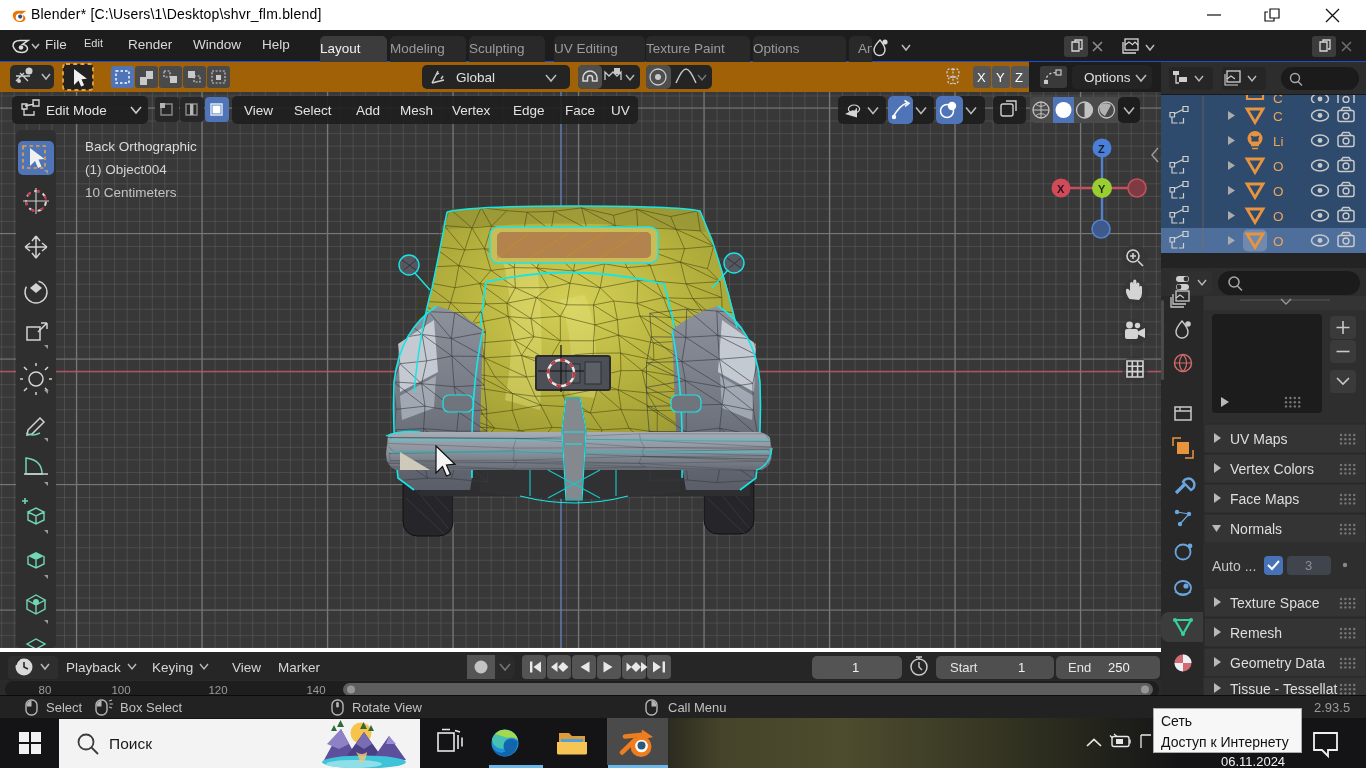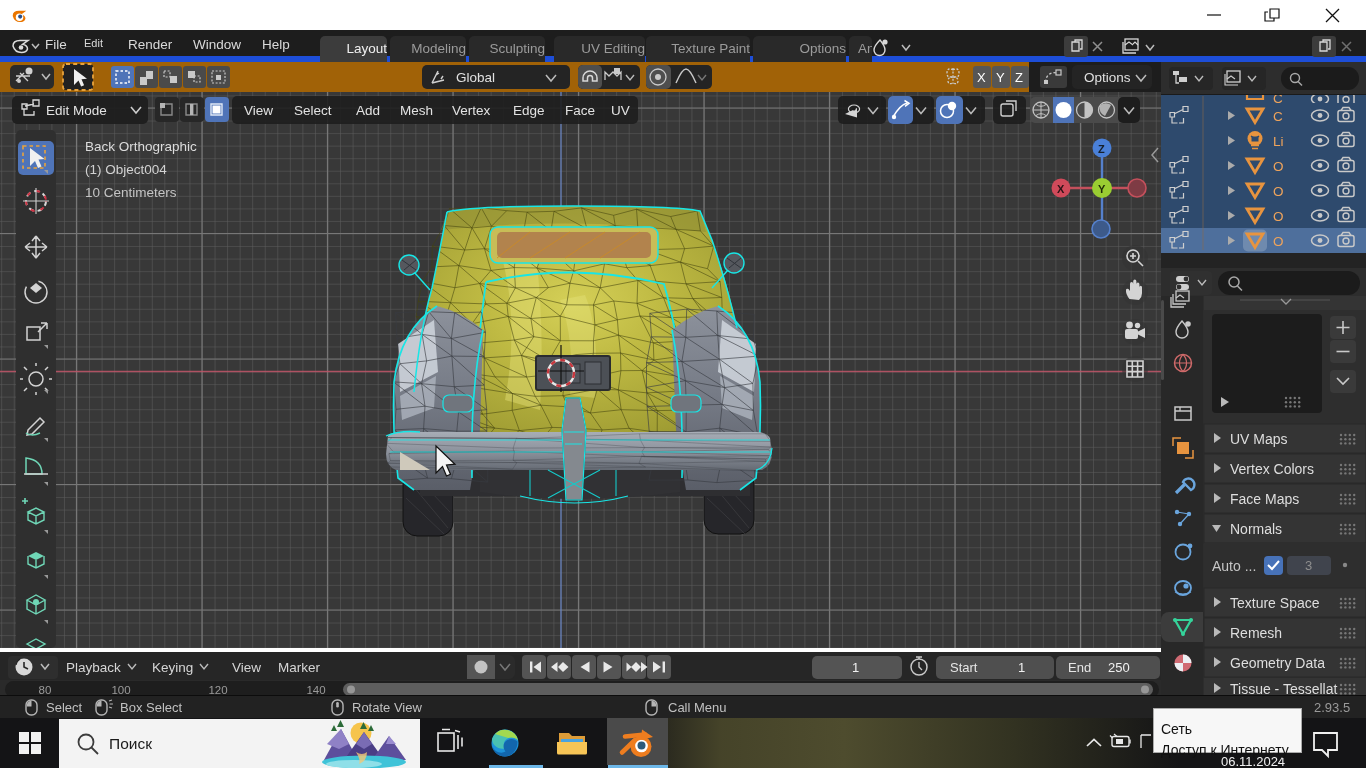--- a/index.html
+++ b/index.html
@@ -1,36 +1,37 @@
 <!DOCTYPE html>
 <html><head><meta charset="utf-8"><style>
 *{margin:0;padding:0;box-sizing:border-box}
 html,body{width:1366px;height:768px;overflow:hidden}
 body{font-family:"Liberation Sans",sans-serif;background:#1d1d1d}
 .abs{position:absolute}
 #root{position:relative;width:1366px;height:768px}
 .txt{position:absolute;white-space:nowrap}
-.tab{position:absolute;top:6px;height:26px;border-radius:5px 5px 0 0;font-size:13.5px;text-align:right;line-height:25px;background:#292929;color:#9b9b9b}
+.tab{position:absolute;top:6px;height:26px;border-radius:5px 5px 0 0;font-size:13.5px;text-align:left;line-height:25px;background:#292929;color:#9b9b9b}
 </style></head><body>
 <div id="root">
 
 <div class="abs" style="left:0;top:0;width:1366px;height:30px;background:#ffffff">
 <svg class="abs" style="left:11px;top:7px" width="17" height="17" viewBox="0 0 20 20">
 <path d="M2 10.5 Q2 4.5 9.5 4.5 L18 4.5 L12 8.7 Q17 9.7 17 13.7 Q16 17.7 10.5 17.7 Q4 17.7 2 10.5 Z" fill="#ea7600"></path>
 <circle cx="10" cy="12" r="4.4" fill="#fff"></circle>
         <circle cx="10.8" cy="11.3" r="2.4" fill="#2a4f87"></circle>
 </svg>
+<div class="txt" style="left:31px;top:6px;font-size:14px;letter-spacing:0.2px;color:#000">Blender* [C:\Users\1\Desktop\shvr_flm.blend]</div>
 <svg class="abs" style="left:1196px;top:0" width="170" height="30" viewBox="0 0 170 30">
 <line x1="11" y1="15" x2="25" y2="15" stroke="#111" stroke-width="1.2"></line>
 <path d="M72 12 h-3 v9 h9 v-3 M74 9 h9 v9 h-9 z" fill="none" stroke="#111" stroke-width="1.2"></path>
 <path d="M130 9 l13 13 M143 9 l-13 13" stroke="#111" stroke-width="1.3"></path>
 </svg>
 </div>
 
-<div class="abs" style="left:0;top:30px;width:1366px;height:32px;background:#1d1d1d;border-bottom:6px solid #1d4ed8">
+<div class="abs" style="left:0;top:30px;width:1366px;height:32px;background:#1d1d1d;border-bottom:1px solid #1d4ed8">
 <svg class="abs" style="left:12px;top:7px" width="28" height="18" viewBox="0 0 28 18">
 <path d="M1 9 Q1 3.5 8 3.5 L16 3.5 L10.5 7.3 Q15.5 8.3 15.5 12 Q14.5 15.5 9.5 15.5 Q3 15.5 1 9 Z" fill="none" stroke="#dcdcdc" stroke-width="1.5"></path>
 <circle cx="9" cy="10.5" r="2.3" fill="#dcdcdc"></circle>
 <path d="M20 7 l3.5 4 3.5 -4" stroke="#bbb" stroke-width="1.5" fill="none"></path>
 </svg>
 <div class="txt" style="left:45px;top:7px;font-size:13.5px;color:#dadada">File</div>
 <div class="txt" style="left:84px;top:7px;font-size:11px;color:#dadada">Edit</div>
 <div class="txt" style="left:128px;top:7px;font-size:13.5px;color:#dadada">Render</div>
 <div class="txt" style="left:193px;top:7px;font-size:13.5px;color:#dadada">Window</div>
 <div class="txt" style="left:262px;top:7px;font-size:13.5px;color:#dadada">Help</div>
@@ -814,14 +815,14 @@
           <path d="M1130 21.5 v4"></path>
           <path d="M1114 16 l3 2.5 M1110 17.5 l2.5 2.5" stroke-width="1.2"></path>
 <rect x="1116" y="21" width="7" height="5" fill="#e8e8e8" stroke="none"></rect>
 <path d="M1141 17 h10 M1141 17 v13" stroke-width="1.3"></path>
 </g>
 
 <path d="M1314 15 h23 v17 h-9 l0 6 -6 -6 h-8 z" fill="none" stroke="#f0f0f0" stroke-width="1.8"></path>
 <text x="1221" y="48" font-family="Liberation Sans" font-size="13" fill="#f0f0f0">06.11.2024</text>
 </svg>
 
-<div class="abs" style="left:1153px;top:-10px;width:149px;height:45px;background:#f7f7f7;border:1px solid #ababab;color:#111;font-size:14px;line-height:21px;padding:10px 0 0 7px">Сеть<br>Доступ к Интернету</div>
+<div class="abs" style="left:1153px;top:-10px;width:149px;height:45px;background:#f7f7f7;border:1px solid #ababab;color:#111;font-size:14px;line-height:21px;padding:2px 0 0 7px">Сеть<br>Доступ к Интернету</div>
 </div>
 </div>
 </body></html>

